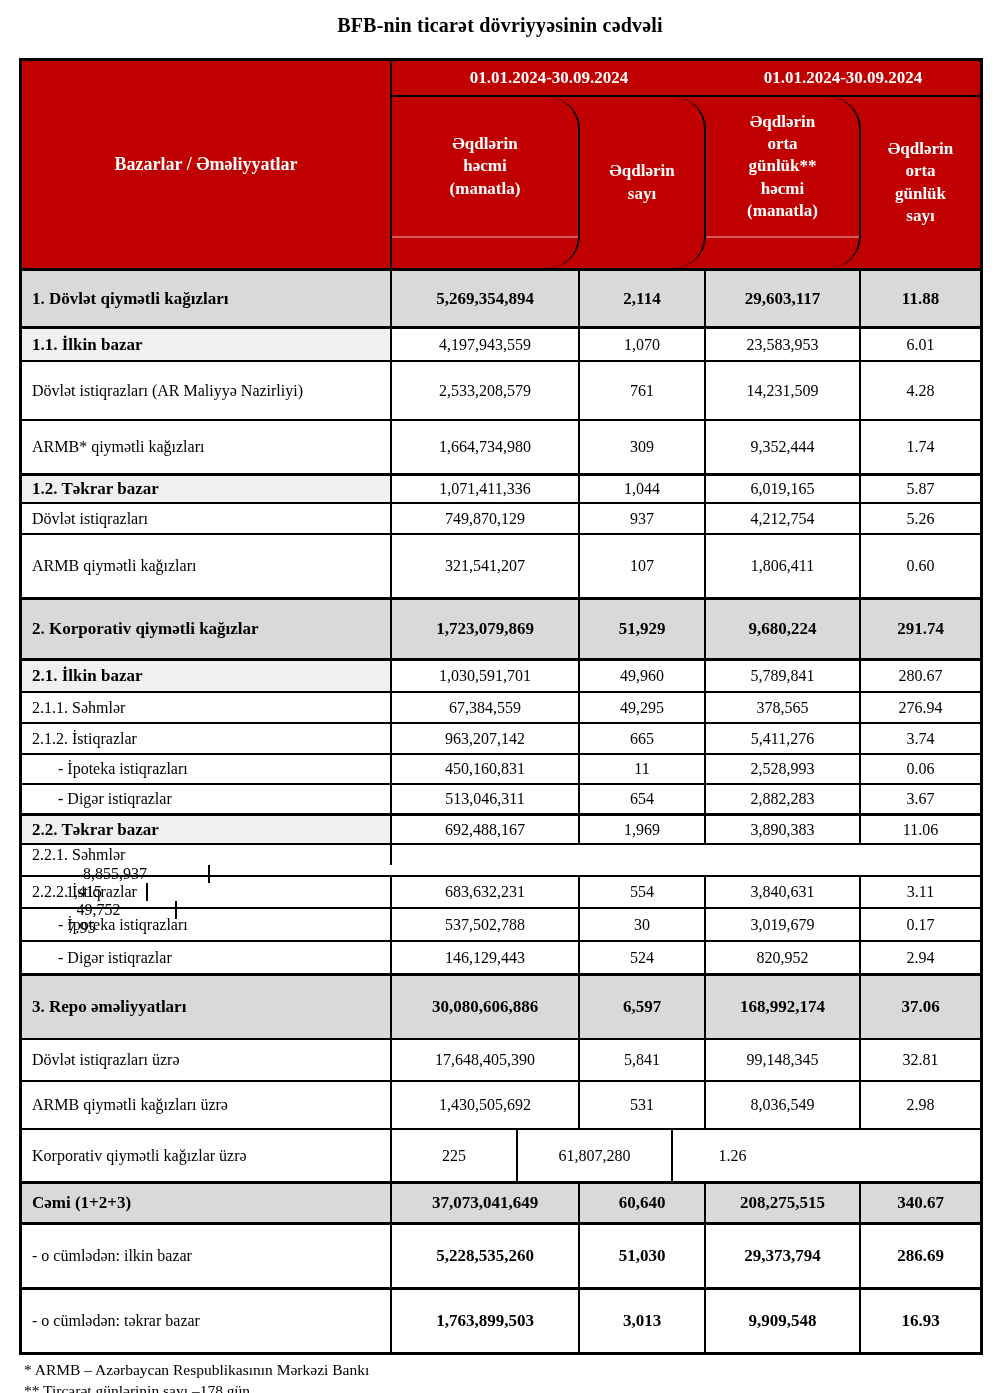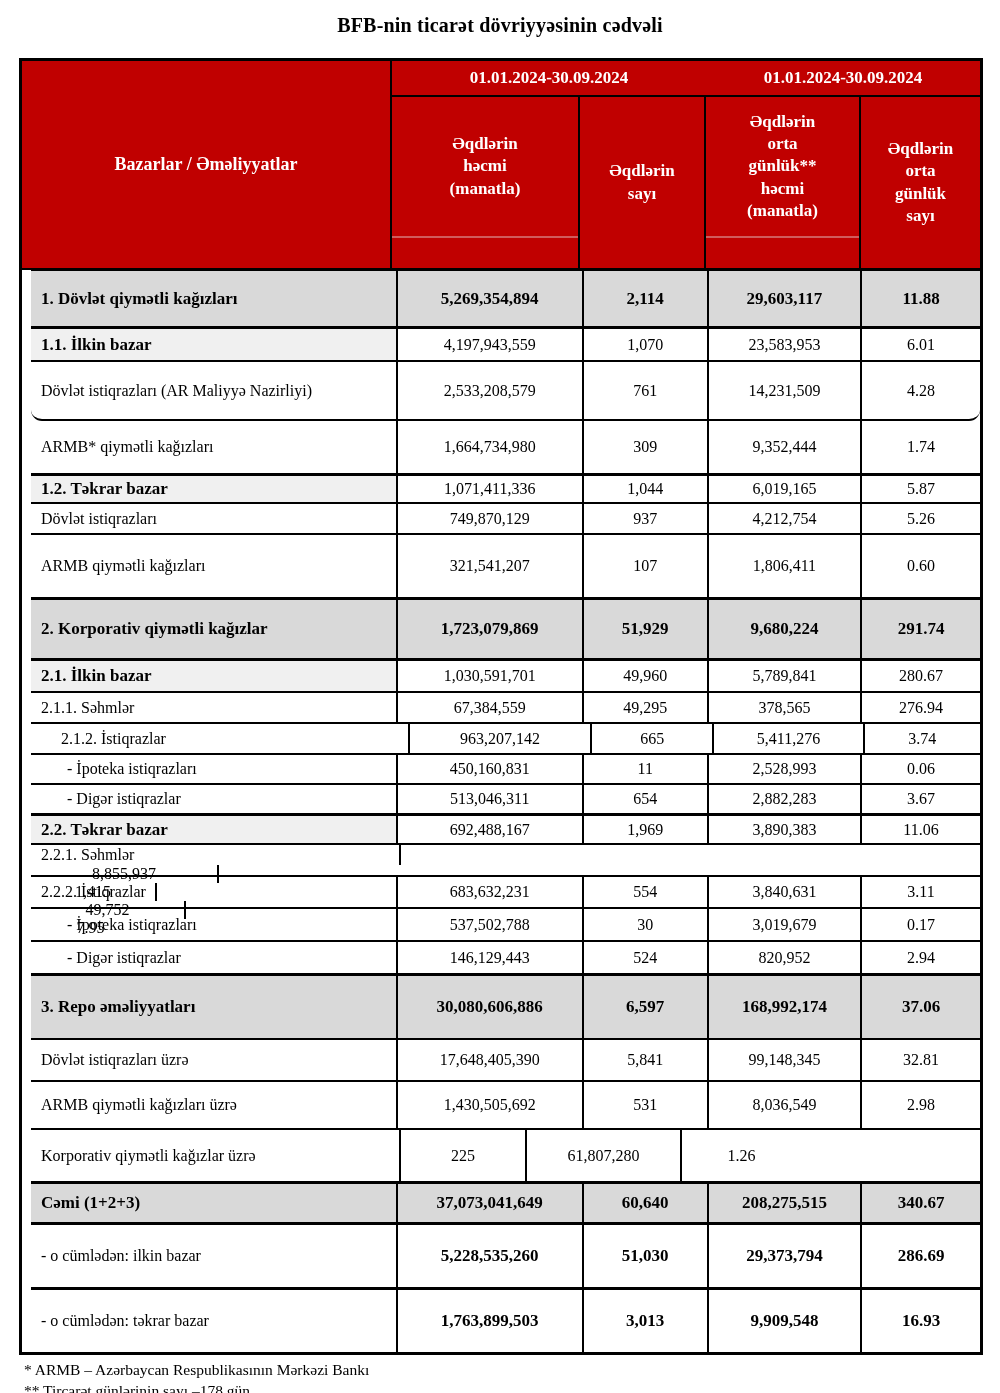--- a/index.html
+++ b/index.html
@@ -24,32 +24,32 @@
     font-weight:bold;border-bottom:2px solid var(--bd);}
   .corner{width:370px;border-right:2px solid var(--bd);display:flex;
     align-items:center;justify-content:center;font-size:18px;}
   .hgroup{display:flex;flex-direction:column;}
   .hgroup.g1{width:314px;}
   .hgroup.g2{width:274px;}
   .g1{border-right:0;}
   .period{height:36px;border-bottom:2px solid var(--bd);display:flex;
     align-items:center;justify-content:center;font-size:17px;}
   .hcols{flex:1;display:flex;}
-  .hcell{display:flex;flex-direction:column;font-size:17px;line-height:1.3;}
+  .hcell{display:flex;flex-direction:column;font-size:17px;line-height:1.3;border-radius:32px;}
   .hcell .htxt{flex:1;display:flex;align-items:center;justify-content:center;
     text-align:center;white-space:pre-line;}
   .w2{width:188px;border-right:2px solid var(--bd);}
   .w3{width:126px;border-right:2px solid var(--bd);}
   .w4{width:155px;border-right:2px solid var(--bd);}
   .w5{width:119px;}
   .hsep{height:2px;background:#d05c5c;}
   .hpad{height:30px;}
   
   .row{display:flex;border-bottom:2px solid var(--bd);background:#fff;
-    font-size:16px;margin-left:9px;}
+    font-size:16px;}
   .row:last-child{border-bottom:0;}
   .cell{display:flex;align-items:center;}
   .c1{width:370px;border-right:2px solid var(--bd);padding-left:10px;}
   .c2{width:188px;border-right:2px solid var(--bd);}
   .c3{width:126px;border-right:2px solid var(--bd);}
   .c4{width:155px;border-right:2px solid var(--bd);}
   .c5{width:119px;}
   .val{justify-content:center;text-align:center;}
   .lbl{max-width:320px;line-height:1.25;}
   .row.tt{border-top:1px solid var(--bd);}
@@ -121,21 +121,21 @@
   <div class="row subheader tt" style="height: 34px;">
     <div class="cell c1">
           <span class="lbl">1.1. İlkin bazar</span>
         </div>
     <div class="cell val c2">4,197,943,559</div>
     <div class="cell val c3">1,070</div>
     <div class="cell val c4">23,583,953</div>
     <div class="cell val c5">6.01</div>
   </div>
 
-  <div class="row item" style="height: 59px; border-radius: 11px;">
+  <div class="row item" style="height: 59px;">
     <div class="cell c1">
           <span class="lbl">Dövlət istiqrazları (AR Maliyyə Nazirliyi)</span>
         </div>
     <div class="cell val c2">2,533,208,579</div>
     <div class="cell val c3">761</div>
     <div class="cell val c4">14,231,509</div>
     <div class="cell val c5">4.28</div>
   </div>
 
   <div class="row item" style="height: 54px;">
@@ -201,21 +201,21 @@
   <div class="row item" style="height: 31px;">
     <div class="cell c1">
           <span class="lbl">2.1.1. Səhmlər</span>
         </div>
     <div class="cell val c2">67,384,559</div>
     <div class="cell val c3">49,295</div>
     <div class="cell val c4">378,565</div>
     <div class="cell val c5">276.94</div>
   </div>
 
-  <div class="row item" style="height: 31px; padding-left: 20px;">
+  <div class="row item" style="height: 31px;">
     <div class="cell c1">
           <span class="lbl">2.1.2. İstiqrazlar</span>
         </div>
     <div class="cell val c2">963,207,142</div>
     <div class="cell val c3">665</div>
     <div class="cell val c4">5,411,276</div>
     <div class="cell val c5">3.74</div>
   </div>
 
   <div class="row indent" style="height: 30px;">

